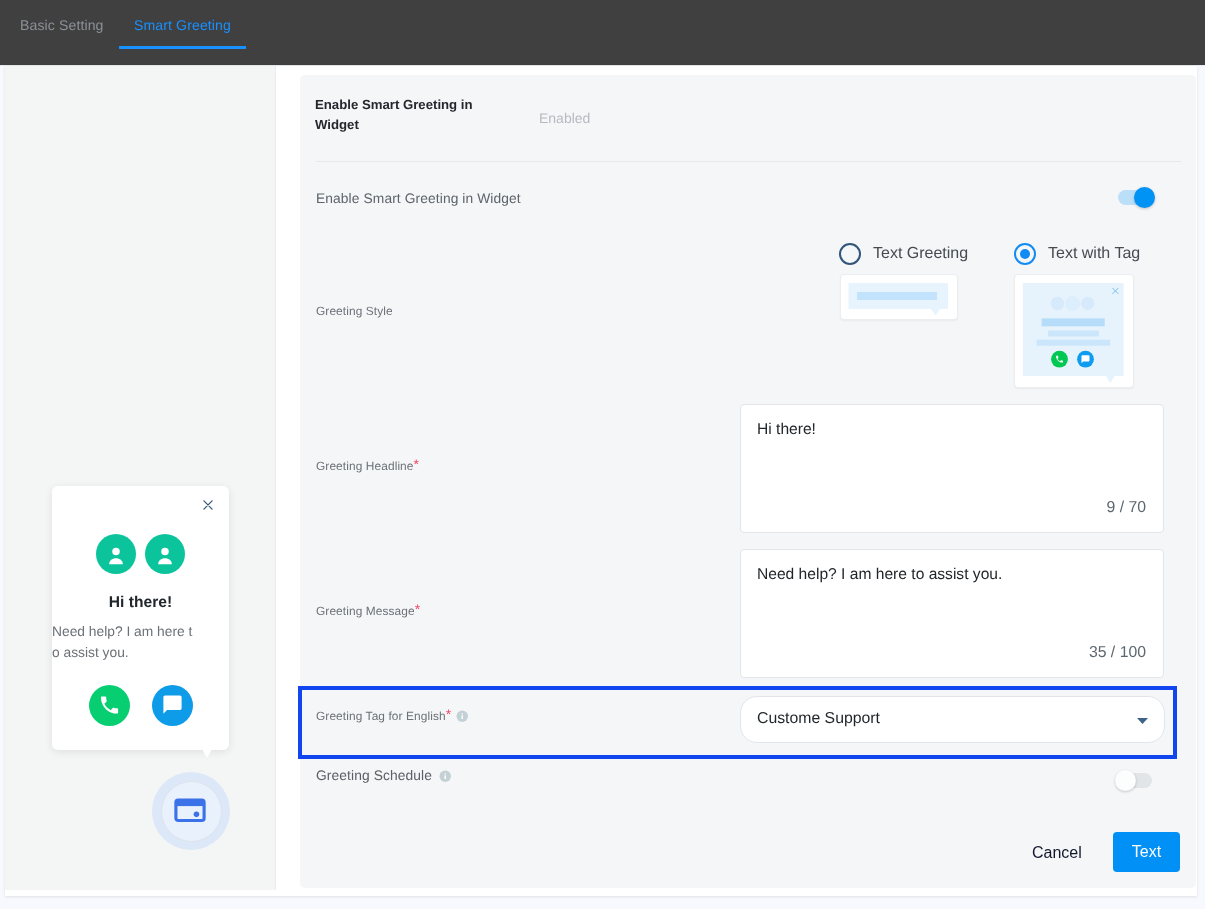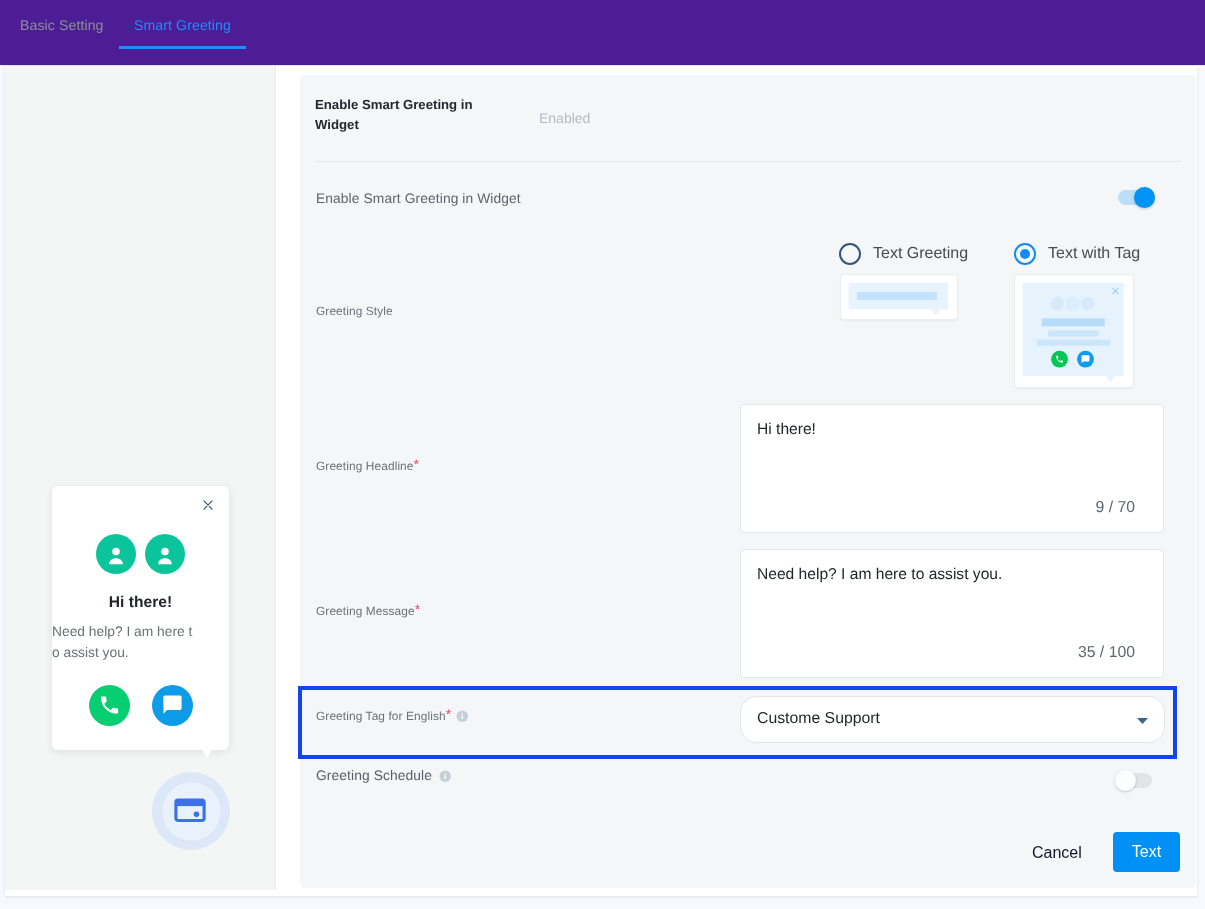--- a/index.html
+++ b/index.html
@@ -1,20 +1,20 @@
 <!DOCTYPE html>
 <html><head>
 <meta charset="utf-8">
 <style>
   *{box-sizing:border-box;margin:0;padding:0;}
   html,body{width:1205px;height:909px;}
   body{background:#f8f9fe;font-family:"Liberation Sans",sans-serif;overflow:hidden;-webkit-font-smoothing:antialiased;text-rendering:geometricPrecision;}
 
   
-  .tabbar{position:absolute;left:0;top:0;width:1205px;height:66px;background:#4c1d95;}
+  .tabbar{position:absolute;left:0;top:0;width:1205px;height:66px;background:#404040;}
   .tabbar:after{content:"";position:absolute;left:0;bottom:0;width:1205px;height:1px;background:#e6e8ec;}
   .tab{position:absolute;top:1px;height:48px;line-height:48px;font-size:14.1px;letter-spacing:.1px;}
   .tab.inactive{left:20px;color:#8b9096;}
   .tab.active{left:134px;color:#1890ff;font-weight:500;}
   .tab-underline{position:absolute;left:119px;top:46px;width:127px;height:3px;background:#1890ff;}
 
   
   .shell{position:absolute;left:5px;top:66px;width:1192px;height:830px;background:#fff;box-shadow:0 1px 3px rgba(0,0,0,.10);}
   .left-panel{position:absolute;left:5px;top:66px;width:271px;height:824px;background:#f4f6f6;border-right:1px solid #e9ebec;}
 
@@ -39,21 +39,21 @@
   .radio.on{border-color:#128cf4;}
   .radio.on:after{content:"";display:block;width:10px;height:10px;border-radius:50%;background:#128cf4;margin:4px auto;}
   .radio-lbl{margin-left:12px;font-size:16px;color:#464b52;}
 
   
   .thumb{position:absolute;background:#fff;border:1px solid #ebedf0;border-radius:4px;box-shadow:0 1px 2px rgba(0,0,0,.05);}
 
   
   .ta{position:absolute;background:#fff;border:1px solid #e2e5e9;border-radius:4px;}
   .ta .txt{position:absolute;left:16px;top:15.5px;font-size:15.6px;color:#1f2428;}
-  .ta .cnt{position:absolute;right:28px;bottom:15px;font-size:15.8px;color:#5c666f;}
+  .ta .cnt{position:absolute;right:17px;bottom:15px;font-size:15.8px;color:#5c666f;}
 
   
   .sel{position:absolute;background:#fff;border:1px solid #e2e5e9;border-radius:4px;}
   .sel .txt{position:absolute;left:16px;top:12.5px;font-size:15.8px;color:#1f2428;}
   .sel-arrow{position:absolute;left:395.8px;top:21.2px;}
 
   
   .hl{position:absolute;border:4px solid #1145f0;}
 
   

